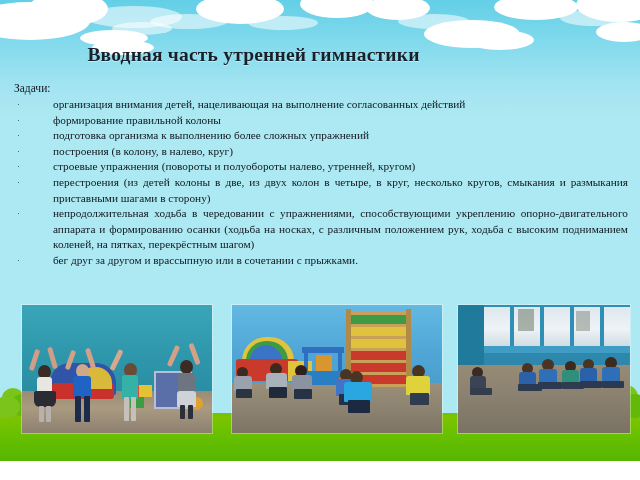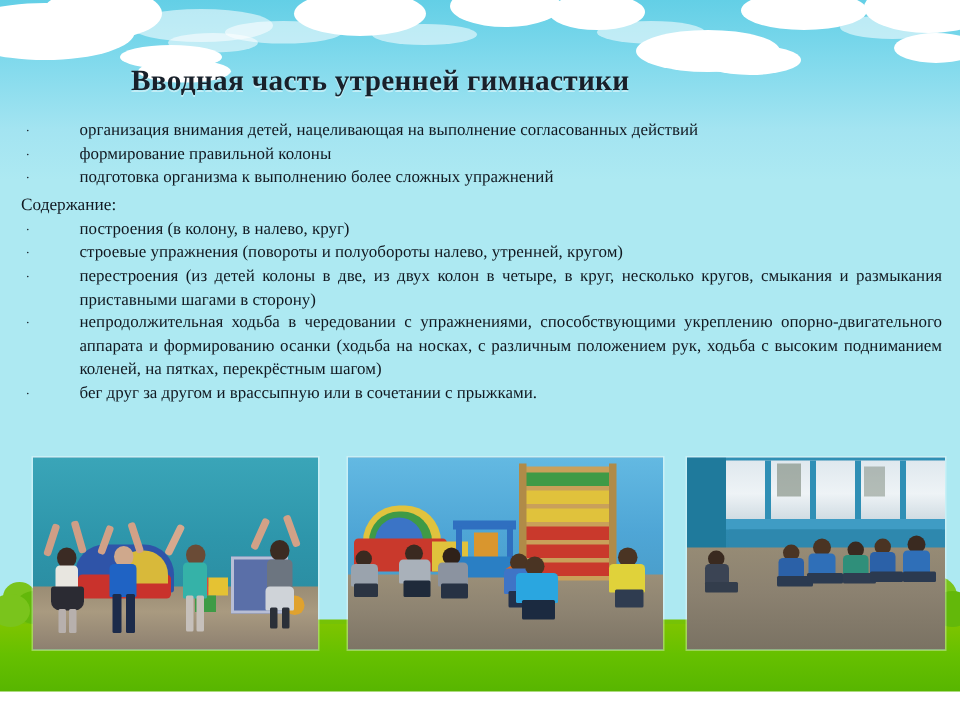--- a/index.html
+++ b/index.html
@@ -164,35 +164,35 @@
   <div class="bush" style="left:2px; bottom:72px; width:22px; height:20px;"></div>
   <div class="bush dark" style="left:10px; bottom:64px; width:26px; height:22px;"></div>
   <div class="bush" style="left:-6px; bottom:62px; width:26px; height:22px;"></div>
   <div class="bush" style="left:608px; bottom:70px; width:30px; height:26px;"></div>
   <div class="bush dark" style="left:622px; bottom:62px; width:26px; height:24px;"></div>
 
   <div class="title">Вводная часть утренней гимнастики</div>
 
   <div class="body-area">
 
+    <p class="heading">Задачи:</p>
 
     <div class="bullet-row">
       <span class="bullet-mark">·</span>
       <span class="bullet-text nojust">организация внимания детей, нацеливающая на выполнение согласованных действий</span>
     </div>
     <div class="bullet-row">
       <span class="bullet-mark">·</span>
       <span class="bullet-text nojust">формирование правильной колоны</span>
     </div>
     <div class="bullet-row">
       <span class="bullet-mark">·</span>
       <span class="bullet-text nojust">подготовка организма к выполнению более сложных упражнений</span>
     </div>
 
-    <p class="heading" style="margin-top:2px;">Содержание:</p>
 
     <div class="bullet-row">
       <span class="bullet-mark">·</span>
       <span class="bullet-text nojust">построения (в колону, в налево, круг)</span>
     </div>
     <div class="bullet-row">
       <span class="bullet-mark">·</span>
       <span class="bullet-text nojust">строевые упражнения (повороты и полуобороты налево, утренней, кругом)</span>
     </div>
     <div class="bullet-row">

